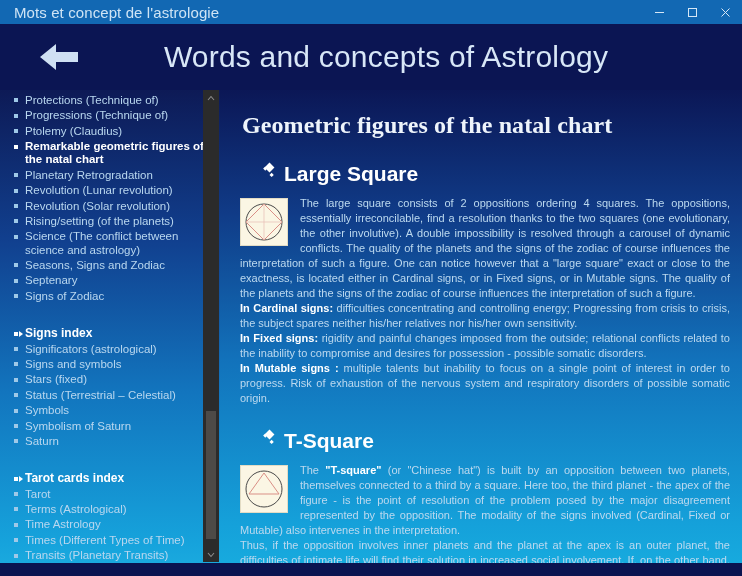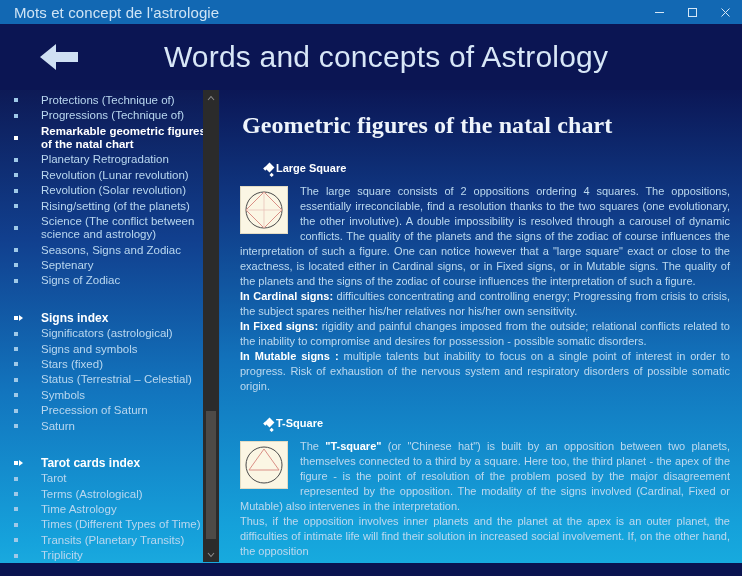--- a/index.html
+++ b/index.html
@@ -96,27 +96,26 @@
     top: 0; left: 0;
     width: 220px;
     height: 473px;
     background: linear-gradient(to bottom, #0d1a56 0%, #11408f 32%, #1275be 64%, #16a3dc 96%, #1aa9de 100%);
     overflow: hidden;
     padding: 3px 0 0 0;
   }
   .nav-list { list-style: none; padding: 0 12px 0 14px; }
   .nav-item {
     display: flex;
-    align-items: center;
+    align-items: flex-start;
     font-size: 11.5px;
     line-height: 13.2px;
     color: #b9d7ef;
     padding: 1.1px 0;
     white-space: normal;
-    gap: 16px;
   }
   .nav-item .bullet {
     flex: 0 0 auto;
     width: 11px;
     font-size: 8px;
     color: #9fc9e8;
     line-height: 13.2px;
   }
   .nav-item .bullet .sq {
     display: inline-block;
@@ -203,26 +202,27 @@
   }
   .doc-title {
     font-family: "Liberation Serif", serif;
     font-weight: bold;
     font-size: 24px;
     color: #eef4fb;
     padding: 22px 0 0 10px;
     letter-spacing: 0.1px;
   }
   .sec-head {
-    font-size: 11px;
+    font-size: 21px;
     font-weight: bold;
     color: #ffffff;
     padding: 23px 0 0 32px;
     display: flex;
-    align-items: flex-end;
+    align-items: flex-start;
+    gap: 8px;
   }
   .diamond-bullet {
     display: inline-block;
     width: 12px; height: 12px;
     position: relative;
   }
   .diamond-bullet::before {
     content: "";
     position: absolute;
     left: 2px; top: 2px;
@@ -308,20 +308,24 @@
     <div class="sidebar">
       <ul class="nav-list" id="nav-list">
           <li class="nav-item">
             <span class="bullet"><span class="sq"></span></span>
             <span class="label">Protections (Technique of)</span>
           </li>
           <li class="nav-item">
             <span class="bullet"><span class="sq"></span></span>
             <span class="label">Progressions (Technique of)</span>
           </li>
+          <li class="nav-item">
+            <span class="bullet"><span class="sq"></span></span>
+            <span class="label">Ptolemy (Claudius)</span>
+          </li>
           <li class="nav-item selected">
             <span class="bullet"><span class="sq"></span></span>
             <span class="label">Remarkable geometric figures of the natal chart</span>
           </li>
           <li class="nav-item">
             <span class="bullet"><span class="sq"></span></span>
             <span class="label">Planetary Retrogradation</span>
           </li>
           <li class="nav-item">
             <span class="bullet"><span class="sq"></span></span>
@@ -370,21 +374,21 @@
           <li class="nav-item">
             <span class="bullet"><span class="sq"></span></span>
             <span class="label">Status (Terrestrial – Celestial)</span>
           </li>
           <li class="nav-item">
             <span class="bullet"><span class="sq"></span></span>
             <span class="label">Symbols</span>
           </li>
           <li class="nav-item">
             <span class="bullet"><span class="sq"></span></span>
-            <span class="label">Precession of Saturn</span>
+            <span class="label">Symbolism of Saturn</span>
           </li>
           <li class="nav-item">
             <span class="bullet"><span class="sq"></span></span>
             <span class="label">Saturn</span>
           </li>
           <li class="nav-item section">
             <span class="bullet"><span class="arrow-bullet"></span></span>
             <span class="label">Tarot cards index</span>
           </li>
           <li class="nav-item">

